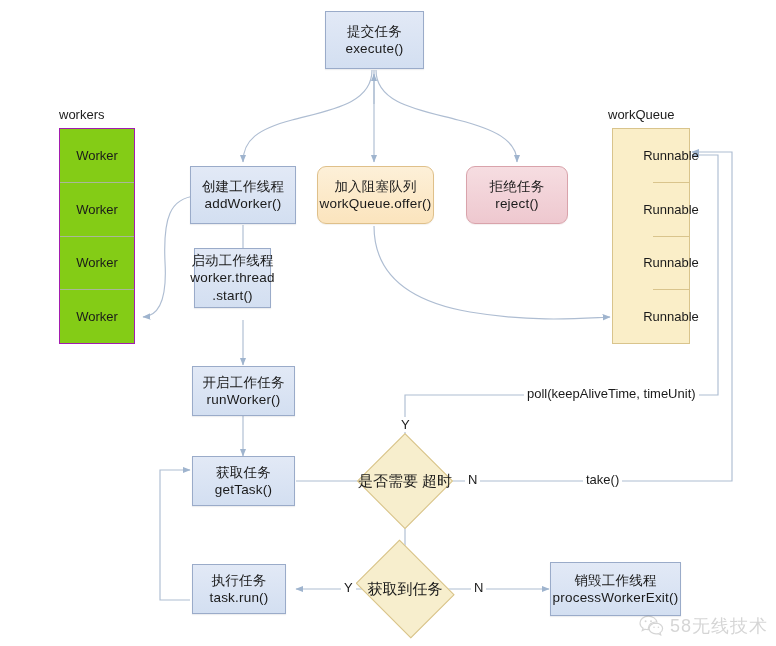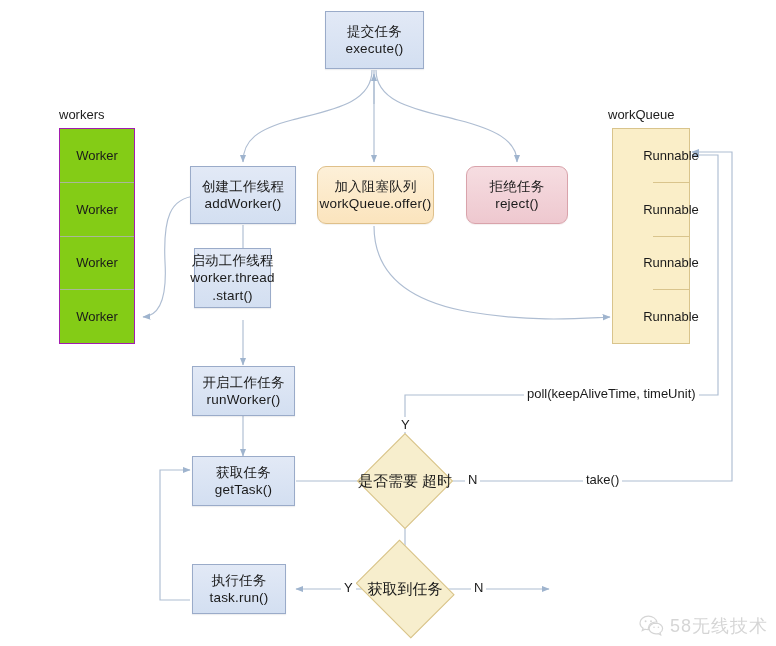--- a/index.html
+++ b/index.html
@@ -233,20 +233,24 @@
   <div class="node proc" style="left:192px; top:456px; width:103px; height:50px;">
     <span class="ln">获取任务</span>
     <span class="ln">getTask()</span>
   </div>
 
   <div class="node proc" style="left:192px; top:564px; width:94px; height:50px;">
     <span class="ln">执行任务</span>
     <span class="ln">task.run()</span>
   </div>
 
+  <div class="node proc" style="left:550px; top:562px; width:131px; height:54px;">
+    <span class="ln">销毁工作线程</span>
+    <span class="ln">processWorkerExit()</span>
+  </div>
 
   <div class="diamond" style="left:357px; top:433px; width:96px; height:96px;">
     <div class="dshape"></div>
     <div class="dtext">
       <span class="ln">是否需要</span>
       <span class="ln">超时</span>
     </div>
   </div>
 
   <div class="diamond" style="left:350px; top:545px; width:110px; height:88px;">

